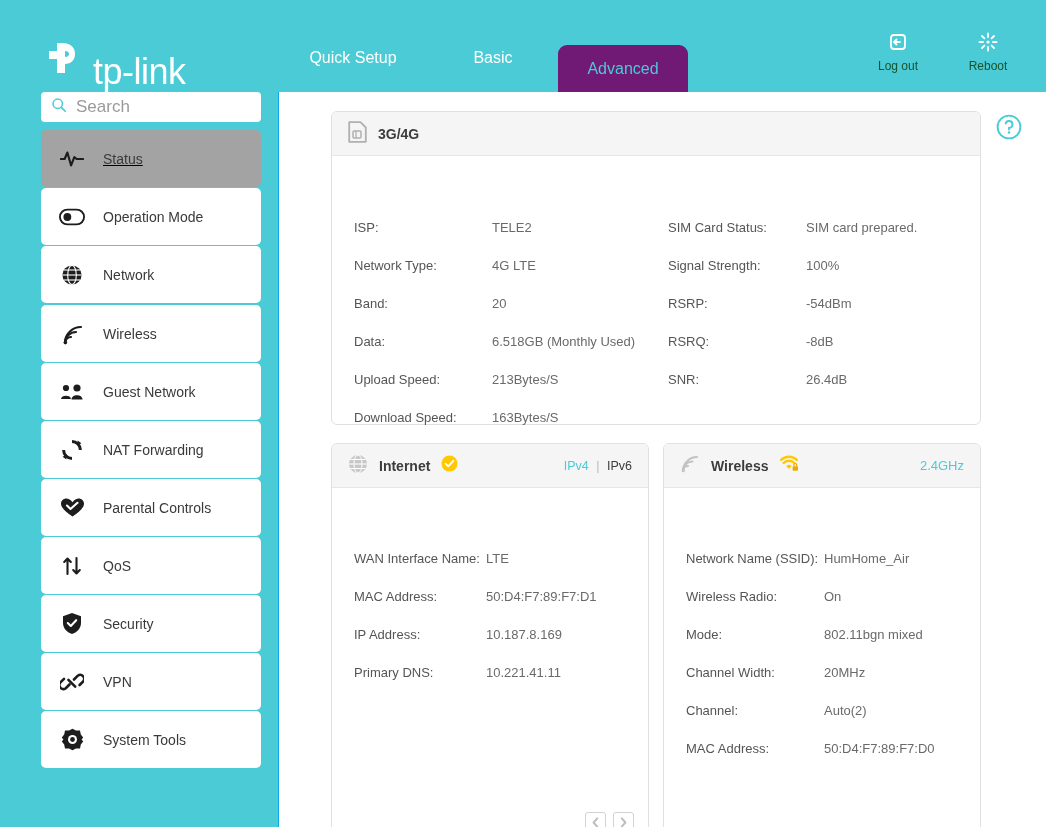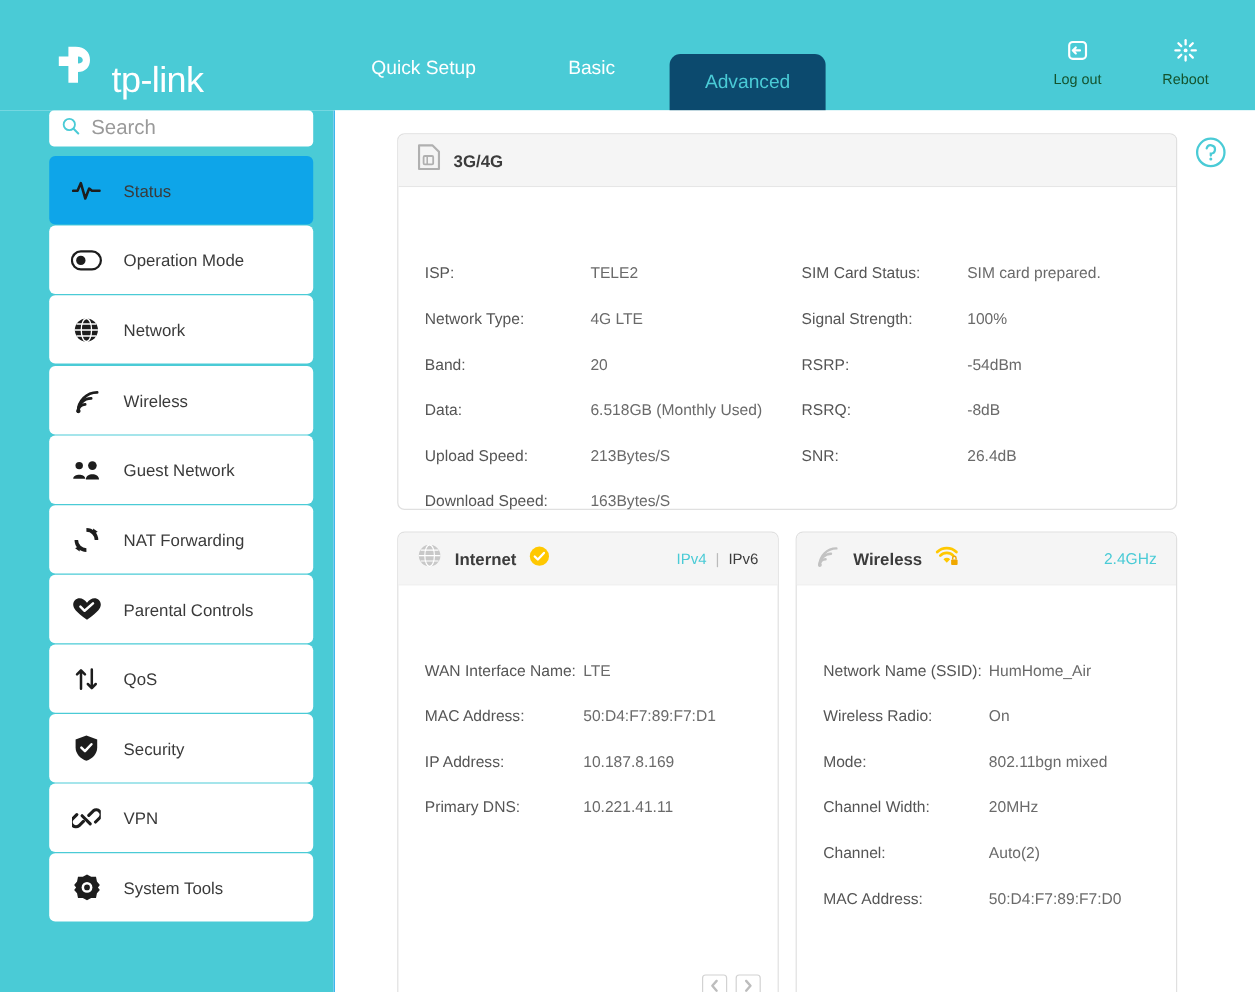--- a/index.html
+++ b/index.html
@@ -16,39 +16,39 @@
     position: absolute; left: 0; top: 0;
     width: 1046px; height: 92px;
     background: #4ACBD6;
   }
   .logo {
     position: absolute; left: 41px; top: 22px;
     display: flex; align-items: center; gap: 7px;
   }
   .logo-mark { width: 45px; height: 45px; }
   .logo-text {
-    font-size: 30px; color: #ffffff; letter-spacing: -0.5px;
+    font-size: 36px; color: #ffffff; letter-spacing: -0.5px;
     font-weight: 400;
     margin-top: 29px;
   }
 
   
   .tabs {
     position: absolute; left: 278px; top: 0;
     height: 92px; display: flex; align-items: flex-end;
   }
   .tab {
     font-size: 16px; color: #ffffff;
     padding: 0 0 26px 0; margin: 0 0 0 0;
     width: 130px; text-align: center; cursor: pointer;
     line-height: 1;
   }
   .tab.spacer-a { width: 150px; }
   .tab-active {
-    background: #0c4a6e; color: #4ACBD6;
+    background: #701a75; color: #4ACBD6;
     border-radius: 9px 9px 0 0;
     height: 47px; line-height: 47px; padding: 0;
     width: 130px; text-align: center;
     margin-bottom: 0;
   }
 
   
   .top-actions {
     position: absolute; right: 30px; top: 28px;
     display: flex; gap: 34px;
@@ -81,21 +81,21 @@
   .search-input::placeholder { color: #9a9a9a; }
 
   .menu { position: absolute; left: 41px; top: 38px; width: 220px; }
   .menu-item {
     height: 57px; background: #ffffff;
     border-radius: 5px; margin-bottom: 0;
     display: flex; align-items: center;
     cursor: pointer; position: relative;
   }
   .menu-gap { height: 1px; }
-  .menu-item.active { background: #0ea5e9; }
+  .menu-item.active { background: #a3a3a3; text-decoration: underline; }
   .menu-ico {
     width: 62px; display: flex; align-items: center; justify-content: center;
     color: #333;
   }
   .menu-lbl { font-size: 14px; color: #3a3a3a; }
 
   
   .content {
     position: absolute; left: 278px; top: 92px;
     width: 768px; height: 735px;

